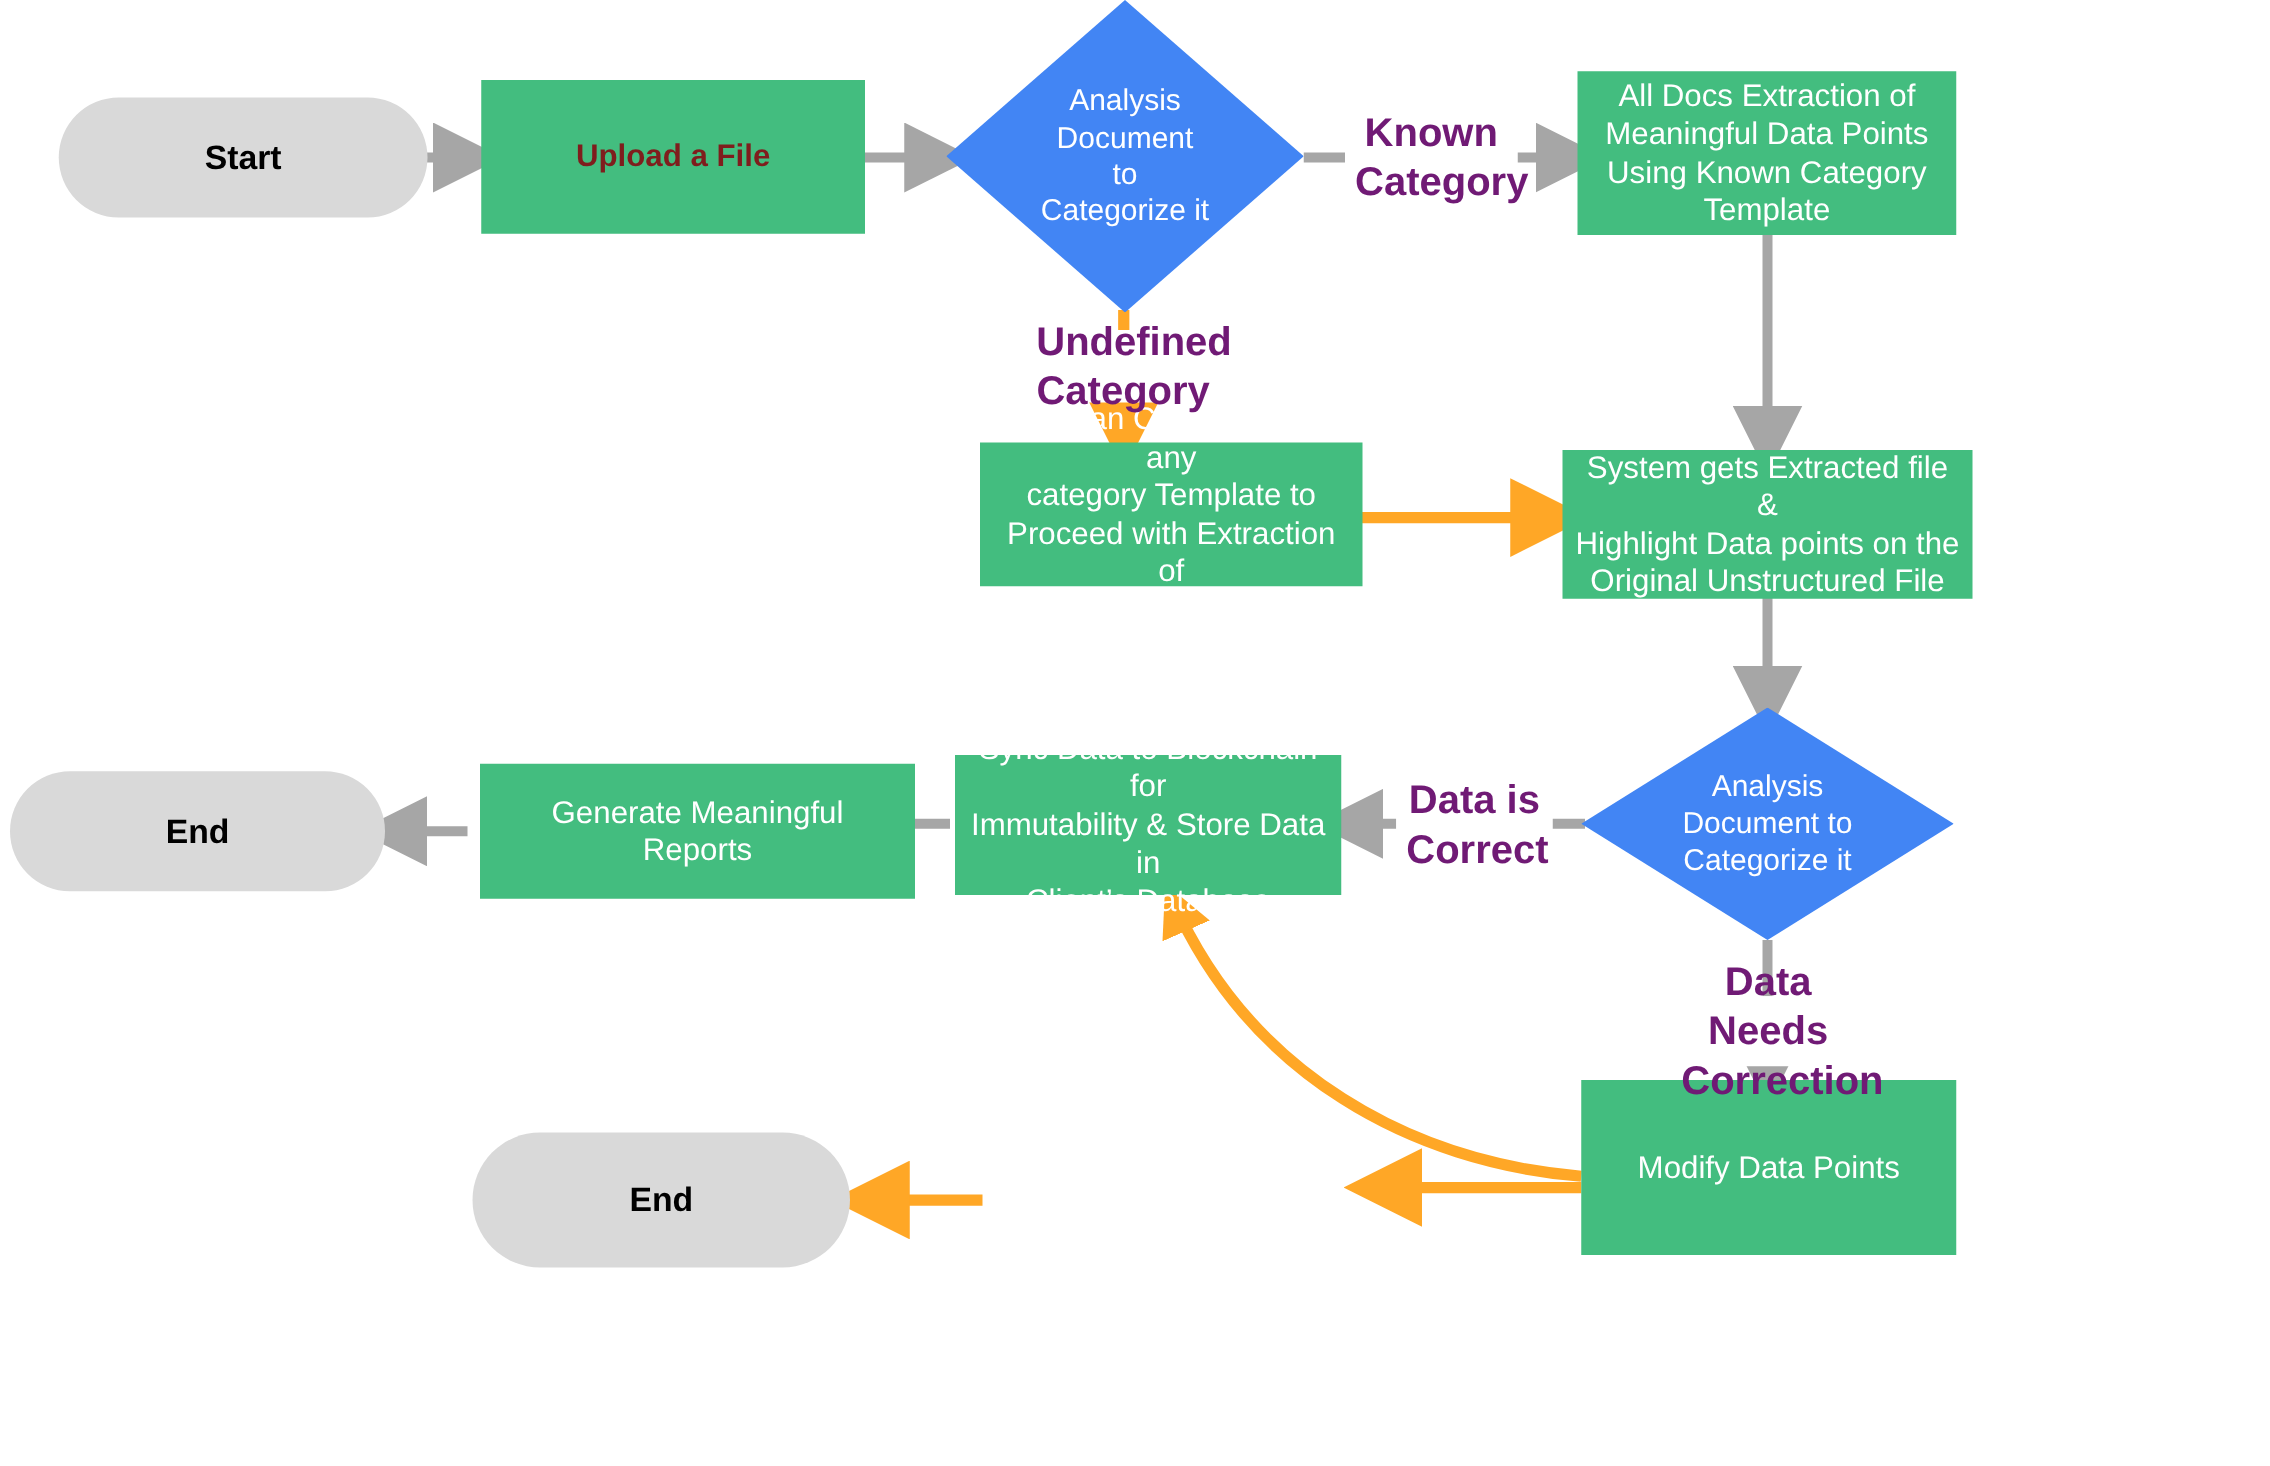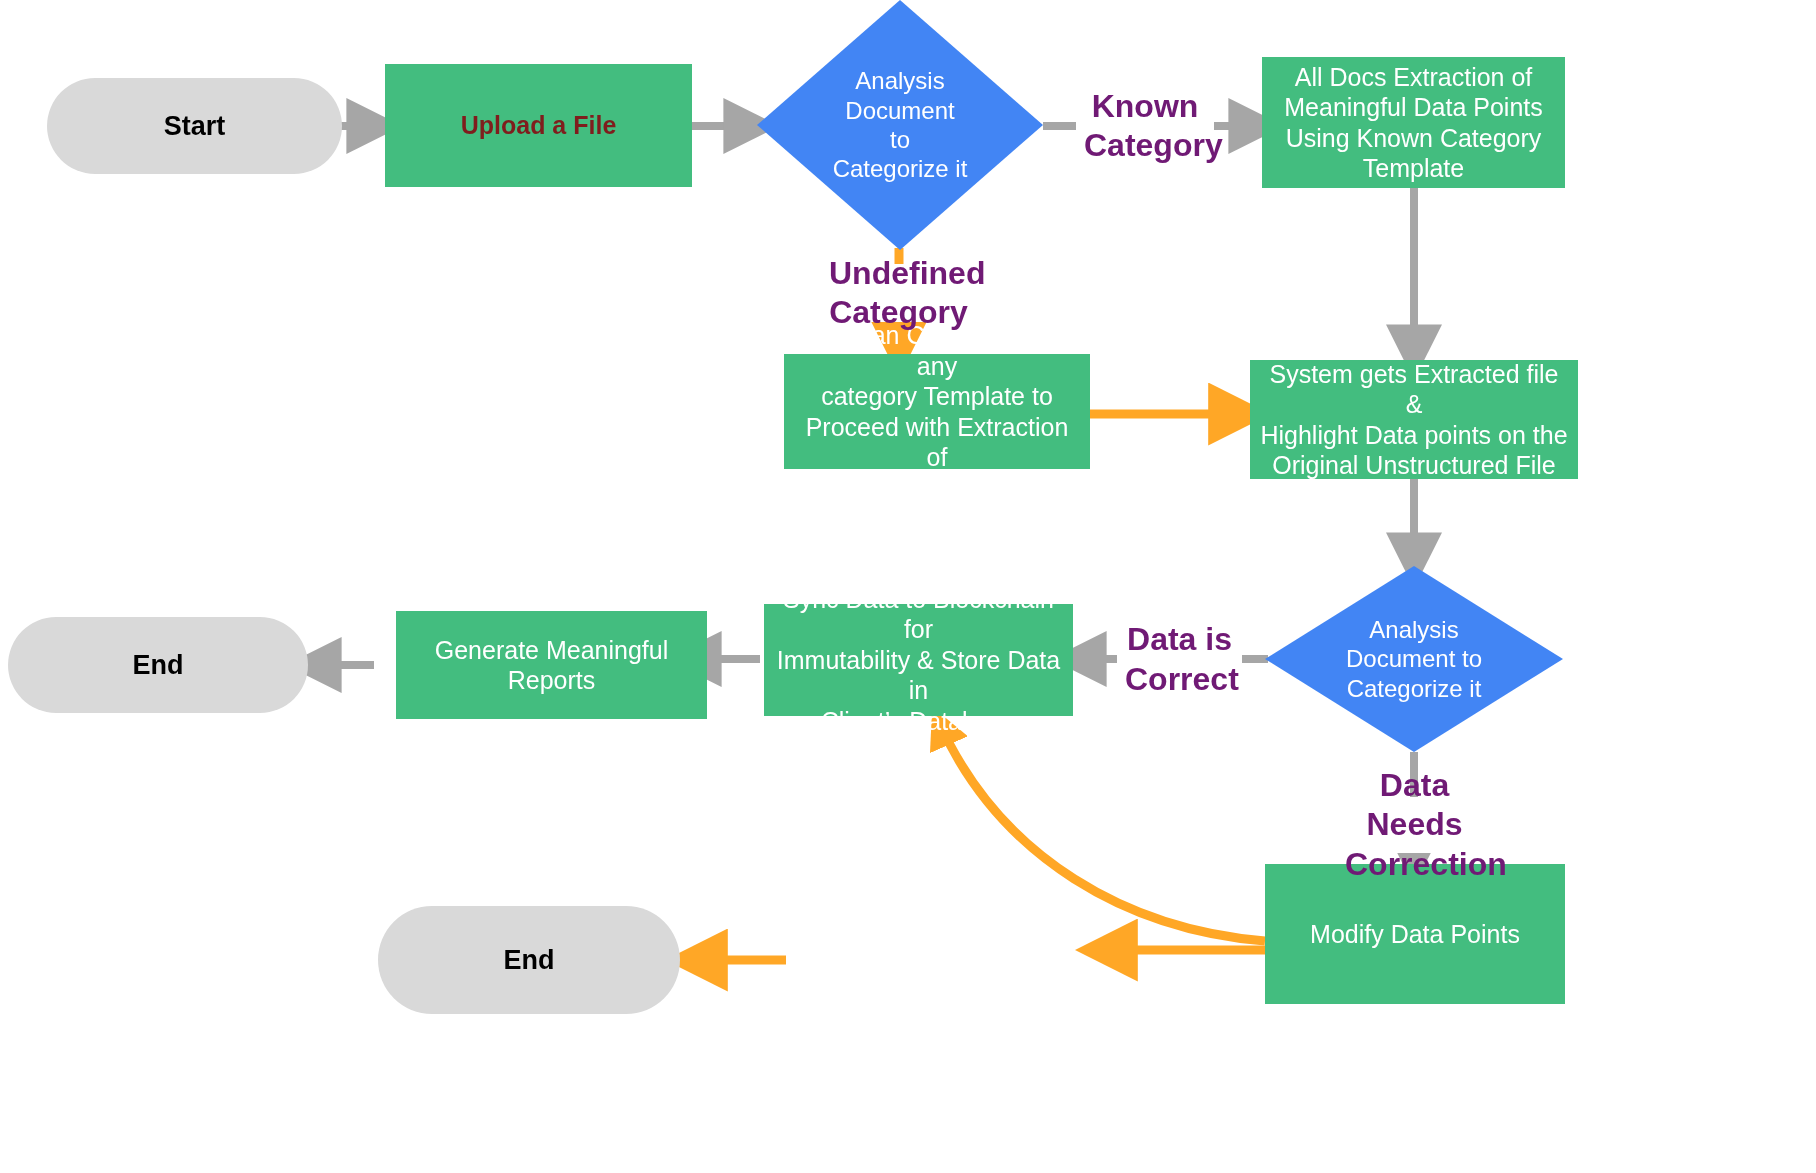--- a/index.html
+++ b/index.html
@@ -194,21 +194,21 @@
     <span class="txt">Data is
 Correct</span>
   </div>
 
   <div class="node proc" style="left:764px; top:604px; width:309px; height:112px;">
     <span class="txt">Sync Data to Blockchain for
 Immutability &amp; Store Data in
 Client’s Database</span>
   </div>
 
-  <div class="node proc" style="left:396px; top:611px; width:311px; height:108px;">
+  <div class="node proc" style="left:384px; top:611px; width:348px; height:108px;">
     <span class="txt">Generate Meaningful
 Reports</span>
   </div>
 
   <div class="node term" style="left:8px; top:617px; width:300px; height:96px;">
     <span class="txt">End</span>
   </div>
 
   <div class="node elabel" style="left:1337px; top:797px; width:155px; height:56px;">
     <span class="txt">Data Needs

